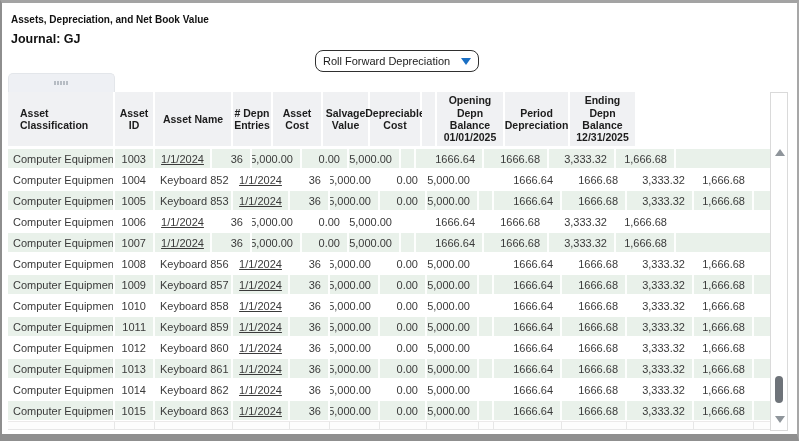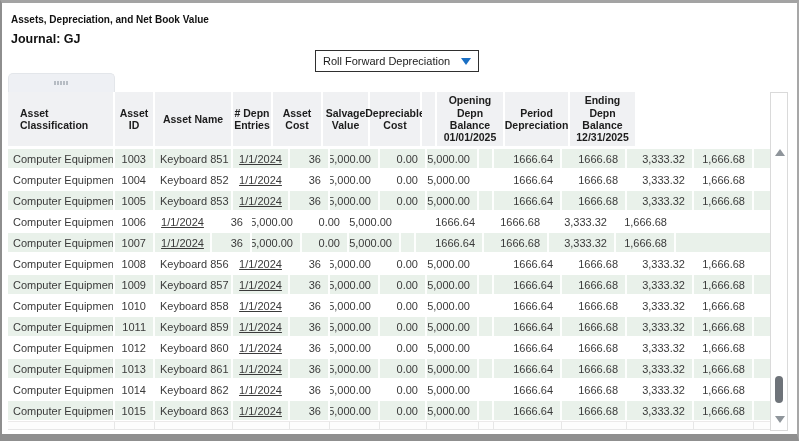--- a/index.html
+++ b/index.html
@@ -7,21 +7,21 @@
   .window {
     position:relative; width:799px; height:441px; background:#fff; overflow:hidden;
     border-top:3px solid #a3a3a3; border-left:2px solid #8e8e8e;
     border-right:2px solid #a7a7a7; border-bottom:7px solid #8f8f8f;
   }
   .page-title { position:absolute; left:9px; top:11px; font-size:10px; font-weight:bold; color:#111; }
   .journal-line { position:absolute; left:9px; top:29px; font-size:12.5px; font-weight:bold; color:#111; }
 
   .view-selector {
     position:absolute; left:313px; top:47px; width:164px; height:22px;
-    background:#fff; border:1.5px solid #2f2f2f; border-radius:0;
+    background:#fff; border:1.5px solid #2f2f2f; border-radius:8px;
     display:flex; align-items:center; cursor:pointer;
   }
   .view-selector .val { flex:1; font-size:11px; color:#1c1c1c; padding-left:7px; white-space:nowrap; overflow:hidden; }
   .caret { width:0; height:0; border-left:5px solid transparent; border-right:5px solid transparent;
     border-top:7px solid #1a6fc4; margin-right:7px; }
 
   .tab-handle {
     position:absolute; left:6px; top:70px; width:107px; height:19px;
     background:#eef0f4; border:1px solid #e3e6ea; border-bottom:none;
     border-radius:5px 5px 0 0; display:flex; align-items:center; justify-content:center;
@@ -91,21 +91,20 @@
         <div class="hcell c7">Depreciable Cost</div>
         <div class="hcell c8"></div>
         <div class="hcell c9">Opening Depn Balance 01/01/2025</div>
         <div class="hcell c10">Period Depreciation</div>
         <div class="hcell c11">Ending Depn Balance 12/31/2025</div>
       </div>
     <div class="tbody">
         <div class="trow alt">
           <div class="cell c0 a-left">Computer Equipment</div>
           <div class="cell c1 a-right">1003</div>
-          <div class="cell c2 a-left">Keyboard 851</div>
           <div class="cell c3 a-center">1/1/2024</div>
           <div class="cell c4 a-right">36</div>
           <div class="cell c5 a-right">5,000.00</div>
           <div class="cell c6 a-right">0.00</div>
           <div class="cell c7 a-right">5,000.00</div>
           <div class="cell c8 a-center"></div>
           <div class="cell c9 a-right">1666.64</div>
           <div class="cell c10 a-right">1666.68</div>
           <div class="cell c11 a-right">3,333.32</div>
           <div class="cell c12 a-right">1,666.68</div>

